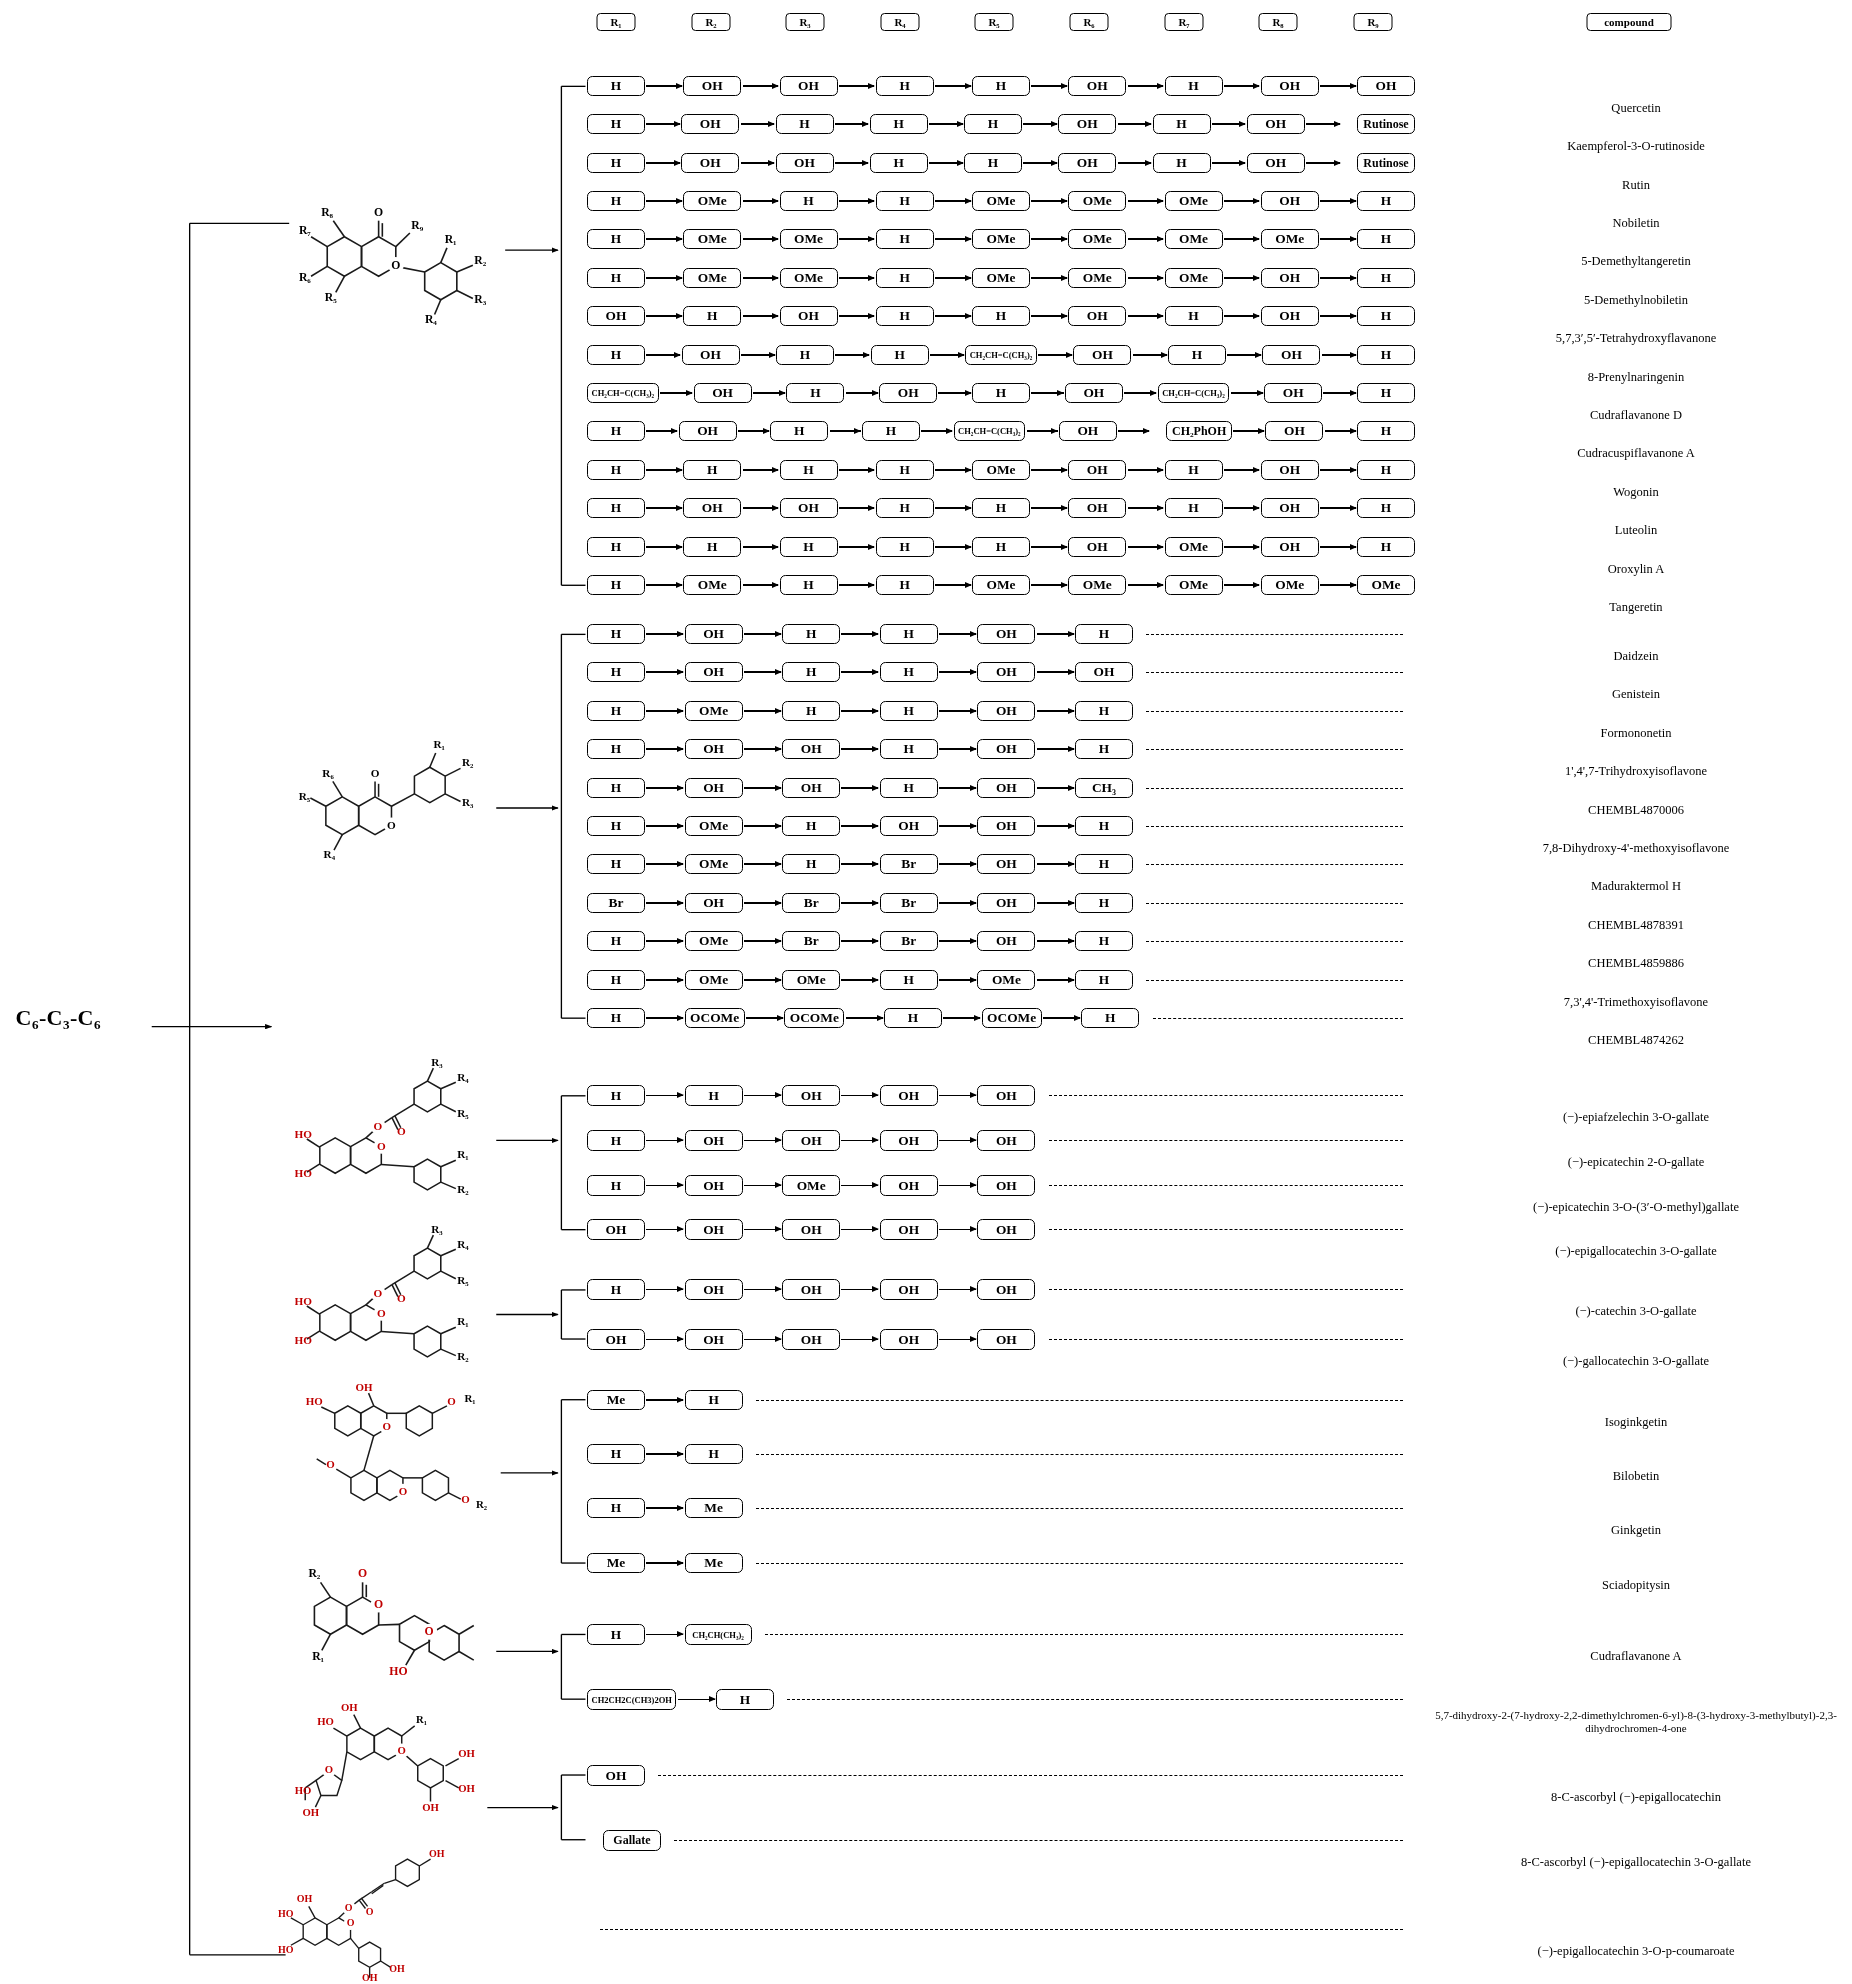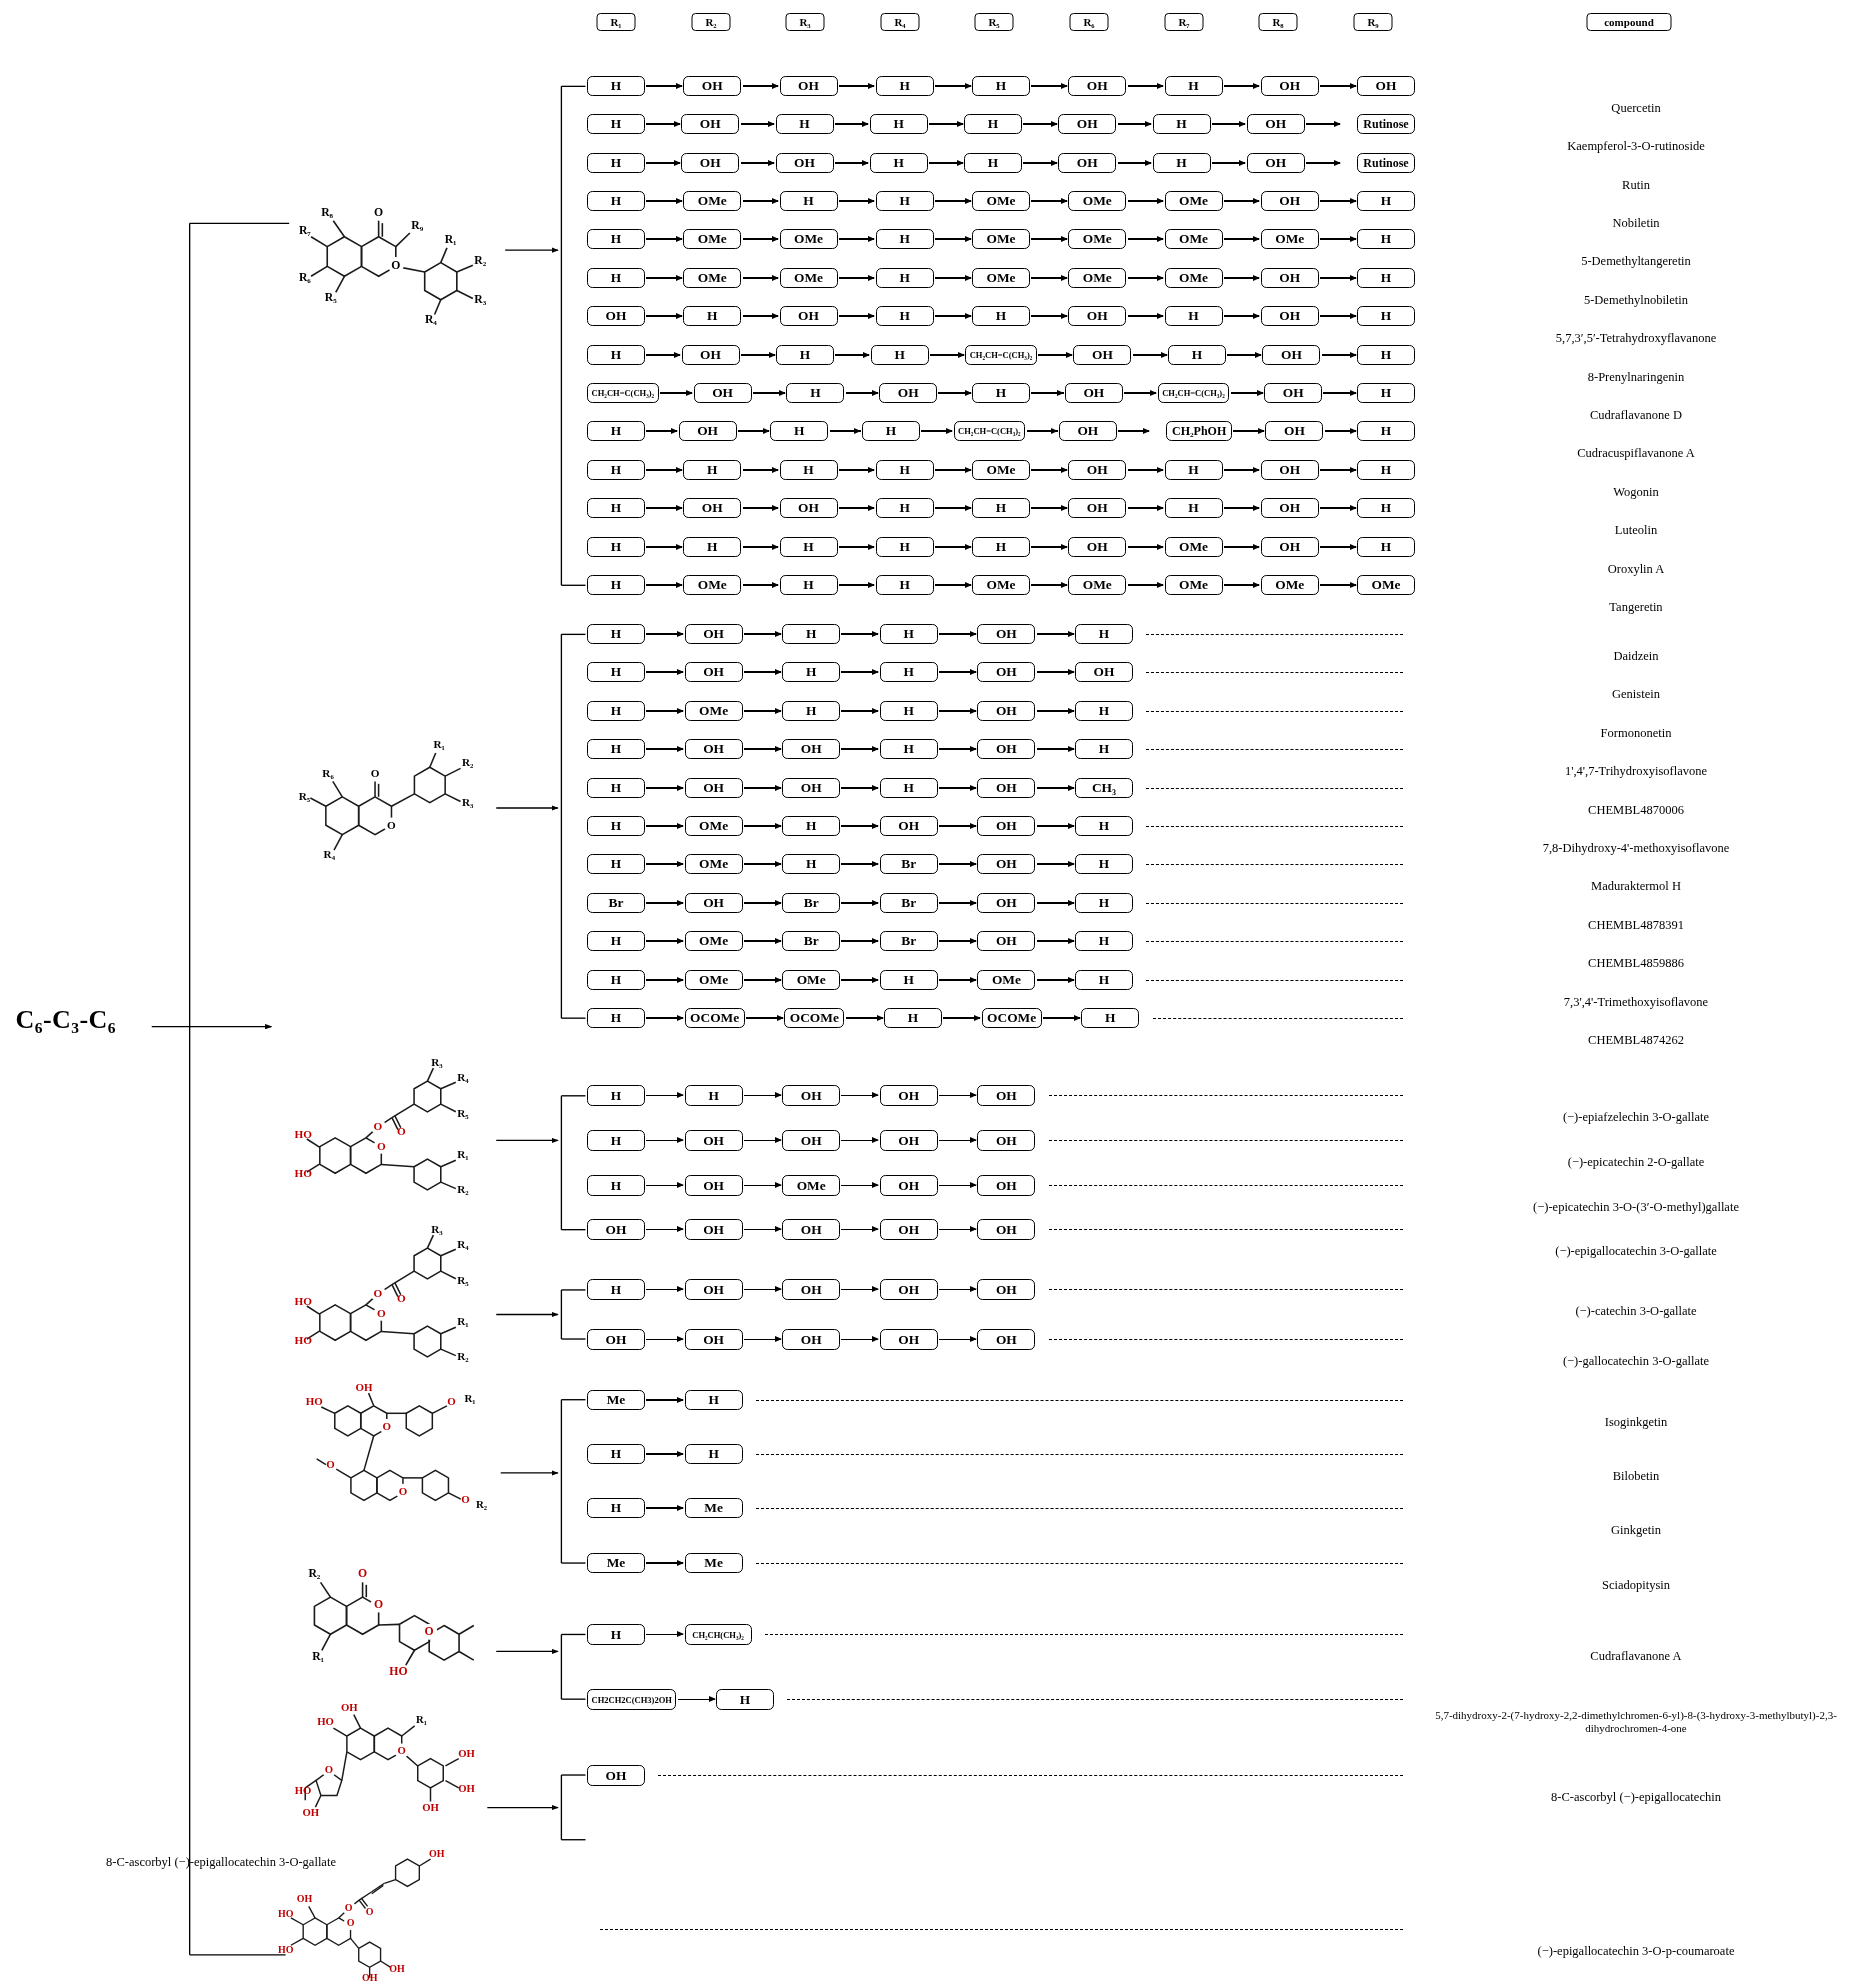--- a/index.html
+++ b/index.html
@@ -1,19 +1,19 @@
 <!DOCTYPE html>
 <html style="font-size:7.1px"><head>
 <meta charset="utf-8">
 <style>
   html,body{margin:0;padding:0;background:#fff;}
   body{font-family:"Liberation Serif", serif; color:#000;}
   #page{position:relative;width:1852px;height:1985px;background:#fff;overflow:hidden;}
   #overlay{position:absolute;left:0;top:0;width:1852px;height:1985px;pointer-events:none;}
-  #class-label{position:absolute;left:15.6px;top:1005px;font-size:26px;font-weight:600;letter-spacing:0.4px;}
+  #class-label{position:absolute;left:15.6px;top:1005px;font-size:22px;font-weight:600;letter-spacing:0.4px;}
   .hbox{position:absolute;top:12.5px;transform:translateX(-50%);height:18px;min-width:39px;
         border:1.1px solid #000;border-radius:4px;background:#fff;display:flex;align-items:center;
         justify-content:center;font-size:11px;font-weight:600;padding:0 5.4px;box-sizing:border-box;}
   .hbox-compound{min-width:85px;}
   .row{position:absolute;left:0;width:1852px;display:flex;align-items:center;}
   .cells{margin-left:587px;width:828px;flex:0 0 auto;display:flex;align-items:center;}
   .rbox{box-sizing:border-box;flex:0 0 auto;min-width:58px;height:20.5px;border:1.3px solid #000;
         border-radius:5.4px;background:#fff;display:flex;align-items:center;justify-content:center;
         font-size:13.4px;font-weight:600;padding:0 4.5px;white-space:nowrap;}
   .rbox.f2{font-size:12px;margin-left:16px;}
@@ -728,20 +728,24 @@
         <div class="compound long">5,7-dihydroxy-2-(7-hydroxy-2,2-dimethylchromen-6-yl)-8-(3-hydroxy-3-methylbutyl)-2,3-dihydrochromen-4-one</div>
       </div>
       <div class="row" style="top: 1743px; height: 65px;">
         <div class="cells">
           <div class="rbox">OH</div>
           <div class="dash"></div>
         </div>
         <div class="compound">8-C-ascorbyl (−)-epigallocatechin</div>
       </div>
       <div class="row" style="top: 1808px; height: 65px;">
+        <div class="cells">
+          <div class="rbox f2">Gallate</div>
+          <div class="dash"></div>
+        </div>
         <div class="compound">8-C-ascorbyl (−)-epigallocatechin 3-O-gallate</div>
       </div>
       <div class="row" style="top: 1902px; height: 54px;">
         <div class="cells">
           <div class="dash"></div>
         </div>
         <div class="compound">(−)-epigallocatechin 3-O-p-coumaroate</div>
       </div>
     </div>
   <div id="structures">

